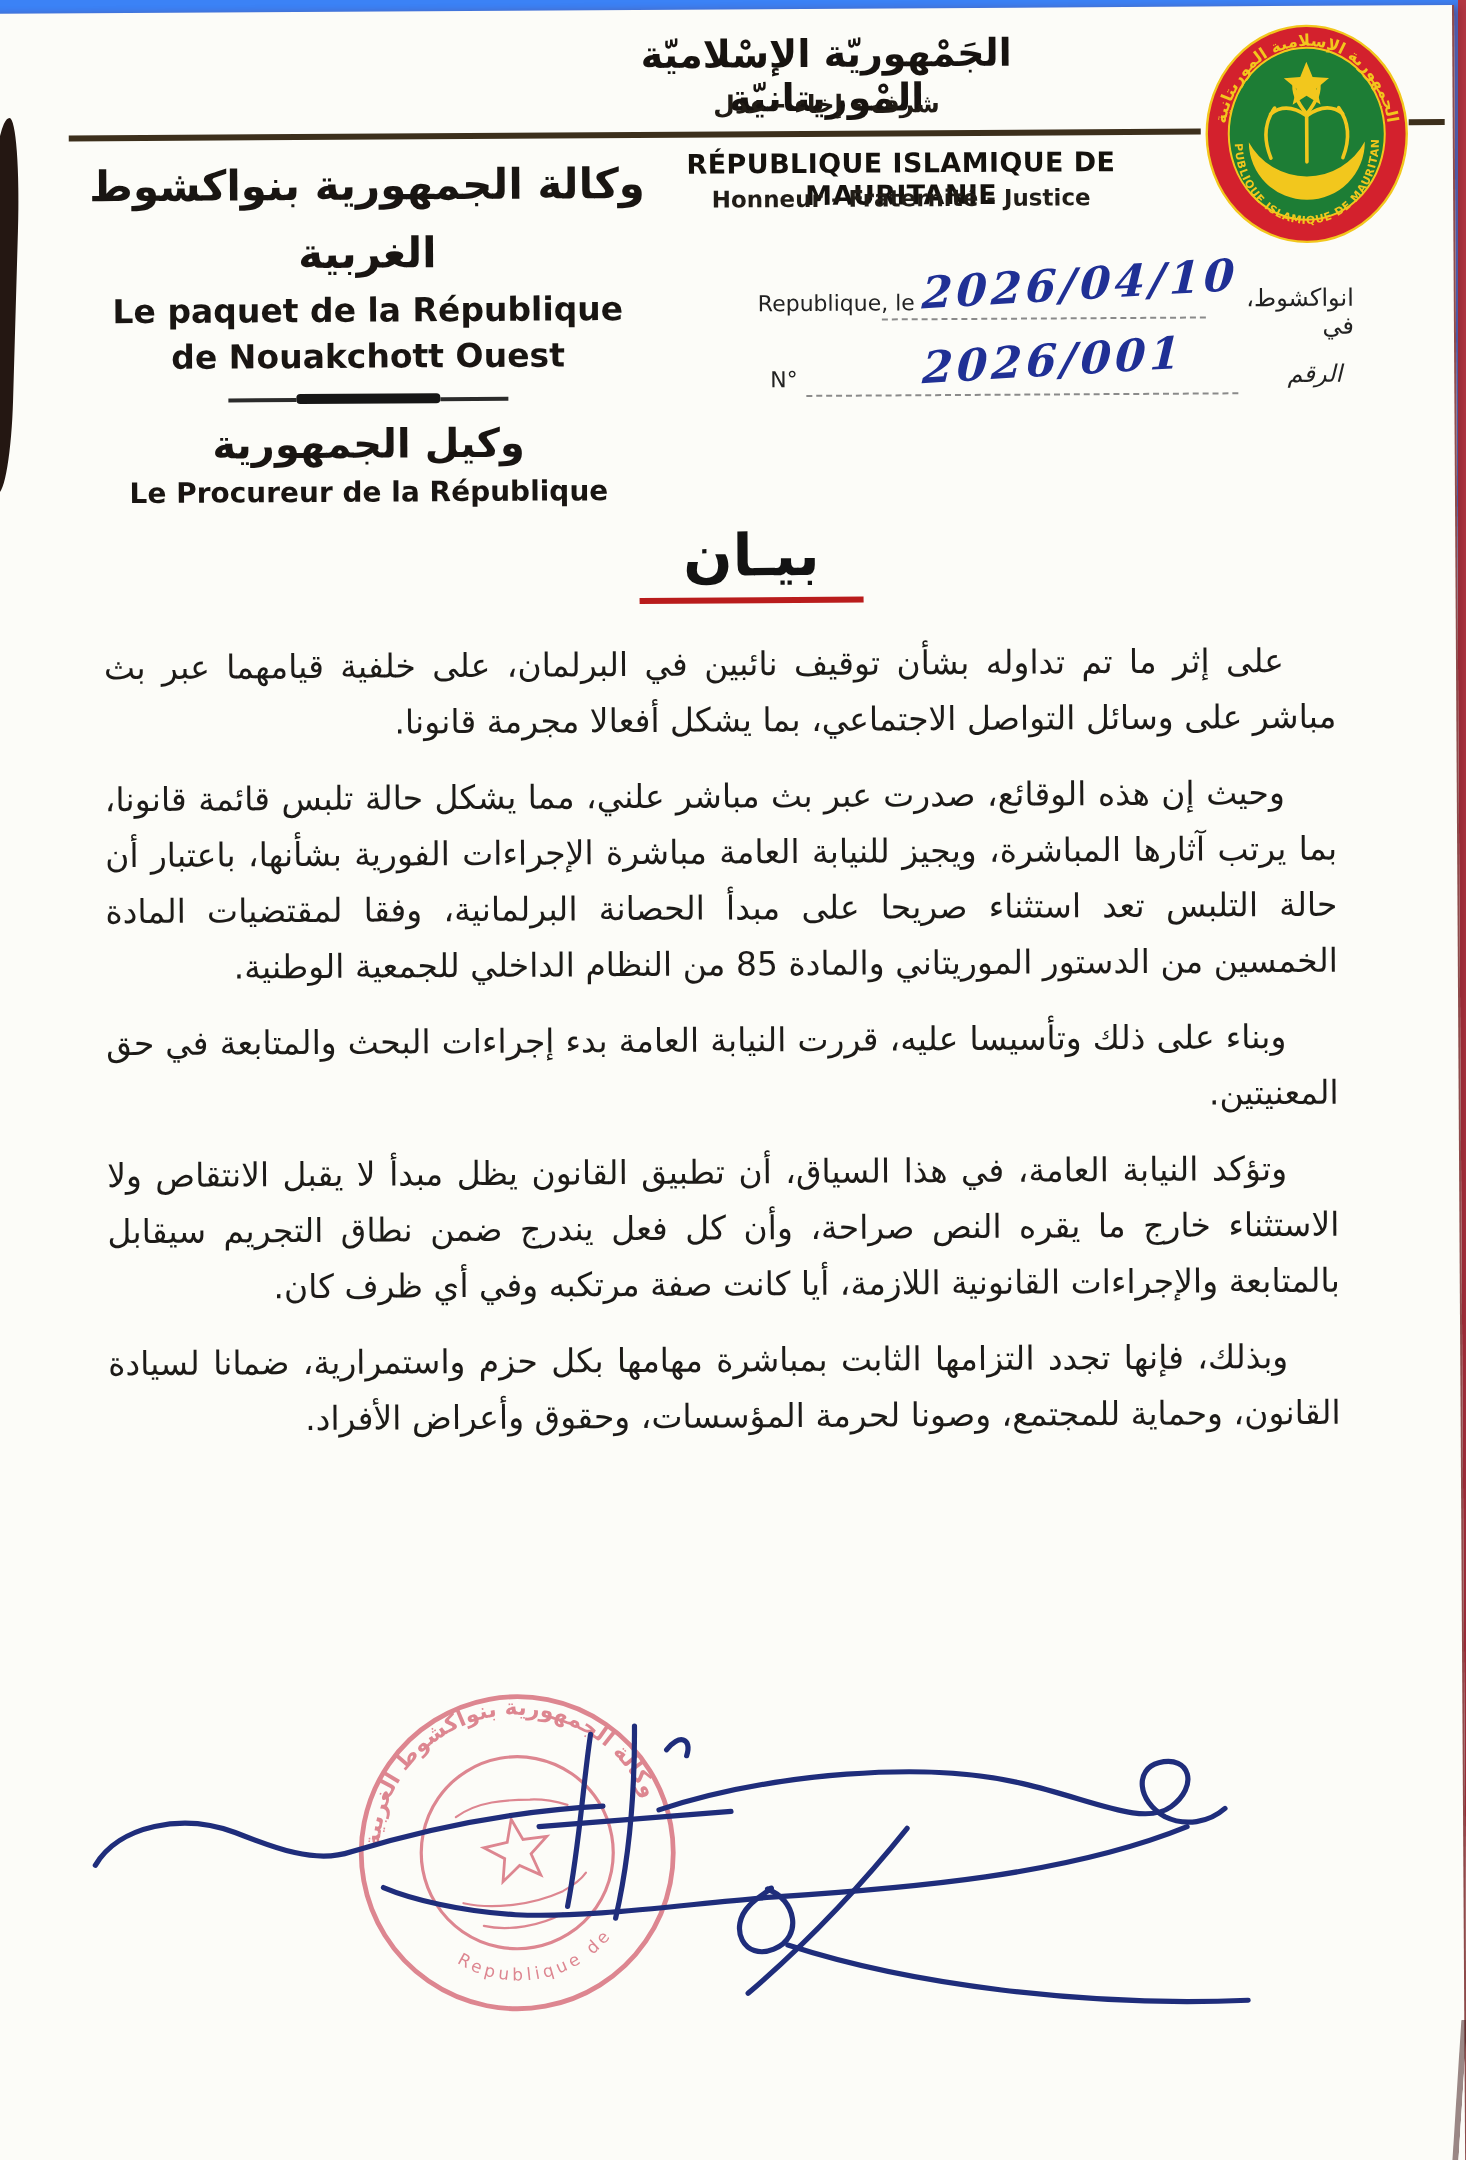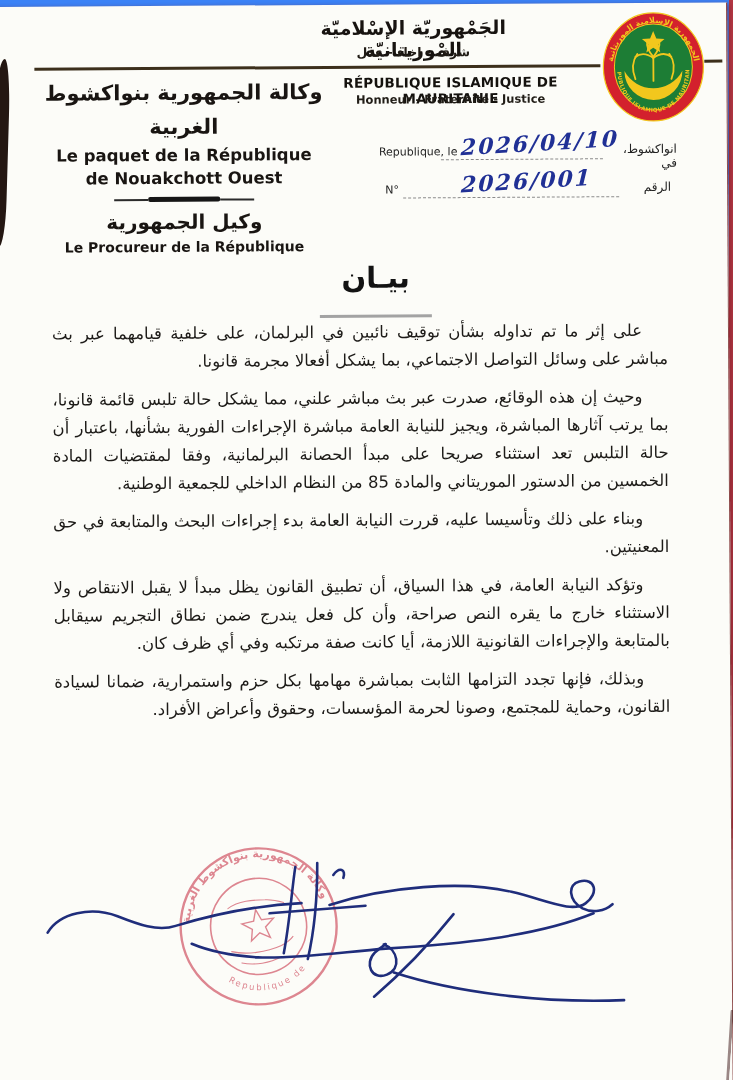--- a/index.html
+++ b/index.html
@@ -42,21 +42,21 @@
   
   .ref-label-fr { position:absolute; font-size:11px; color:#222; }
   .ref-label-ar { position:absolute; font-size:12px; color:#222; direction:rtl; }
   .ref-dots { position:absolute; border-bottom:1.5px dashed #8a8a8a; }
   .handwriting { position:absolute; color:#203095; font-family:"DejaVu Serif", serif; font-style:italic;
     font-weight:bold; letter-spacing:2px; transform:rotate(-3deg) skewX(-6deg); }
 
   
   .doc-title { position:absolute; left:330px; top:256px; width:112px; text-align:center;
     font-size:29px; font-weight:bold; color:#131313; direction:rtl;
-    border-bottom:3px solid #a3a3a3; padding-bottom:20px; }
+    border-bottom:3px solid #b91c1c; padding-bottom:4px; }
   .body-text { position:absolute; left:62px; top:314px; width:616px; direction:rtl;
     font-size:16.5px; line-height:28px; color:#1d1b18; text-align:justify; }
   .body-text p { margin-bottom:10px; text-indent:26px; }
 
   
   .sig-label { position:absolute; left:122px; top:828px; font-size:21px; font-weight:bold;
     color:#12100d; direction:rtl; }
   .stamp { position:absolute; left:180px; top:836px; opacity:.85; }
   .signature { position:absolute; left:40px; top:848px; }
 </style>
@@ -117,21 +117,21 @@
     </div>
 
     <div class="ref-label-fr" style="left:390px; top:141px;">Republique, le</div>
     <div class="ref-dots" style="left:452px; top:140px; width:162px; height:16px;"></div>
     <div class="handwriting" style="left:472px; top:126px; font-size:22px;">2026/04/10</div>
     <div class="ref-label-ar" style="left:616px; top:139px; width:72px;">انواكشوط، في</div>
 
     <div class="ref-label-fr" style="left:396px; top:179px;">N°</div>
     <div class="ref-dots" style="left:414px; top:178px; width:216px; height:16px;"></div>
     <div class="handwriting" style="left:472px; top:164px; font-size:22px;">2026/001</div>
-    <div class="ref-label-ar" style="left:642px; top:177px; width:40px;">الرقم</div>
+    <div class="ref-label-ar" style="left:642px; top:177px; width:40px;font-style:italic;">الرقم</div>
 
     <div class="doc-title">بيـان</div>
 
     <div class="body-text">
       <p>على إثر ما تم تداوله بشأن توقيف نائبين في البرلمان، على خلفية قيامهما عبر بث مباشر على وسائل التواصل الاجتماعي، بما يشكل أفعالا مجرمة قانونا.</p>
       <p>وحيث إن هذه الوقائع، صدرت عبر بث مباشر علني، مما يشكل حالة تلبس قائمة قانونا، بما يرتب آثارها المباشرة، ويجيز للنيابة العامة مباشرة الإجراءات الفورية بشأنها، باعتبار أن حالة التلبس تعد استثناء صريحا على مبدأ الحصانة البرلمانية، وفقا لمقتضيات المادة الخمسين من الدستور الموريتاني والمادة 85 من النظام الداخلي للجمعية الوطنية.</p>
       <p>وبناء على ذلك وتأسيسا عليه، قررت النيابة العامة بدء إجراءات البحث والمتابعة في حق المعنيتين.</p>
       <p>وتؤكد النيابة العامة، في هذا السياق، أن تطبيق القانون يظل مبدأ لا يقبل الانتقاص ولا الاستثناء خارج ما يقره النص صراحة، وأن كل فعل يندرج ضمن نطاق التجريم سيقابل بالمتابعة والإجراءات القانونية اللازمة، أيا كانت صفة مرتكبه وفي أي ظرف كان.</p>
       <p>وبذلك، فإنها تجدد التزامها الثابت بمباشرة مهامها بكل حزم واستمرارية، ضمانا لسيادة القانون، وحماية للمجتمع، وصونا لحرمة المؤسسات، وحقوق وأعراض الأفراد.</p>
     </div>

